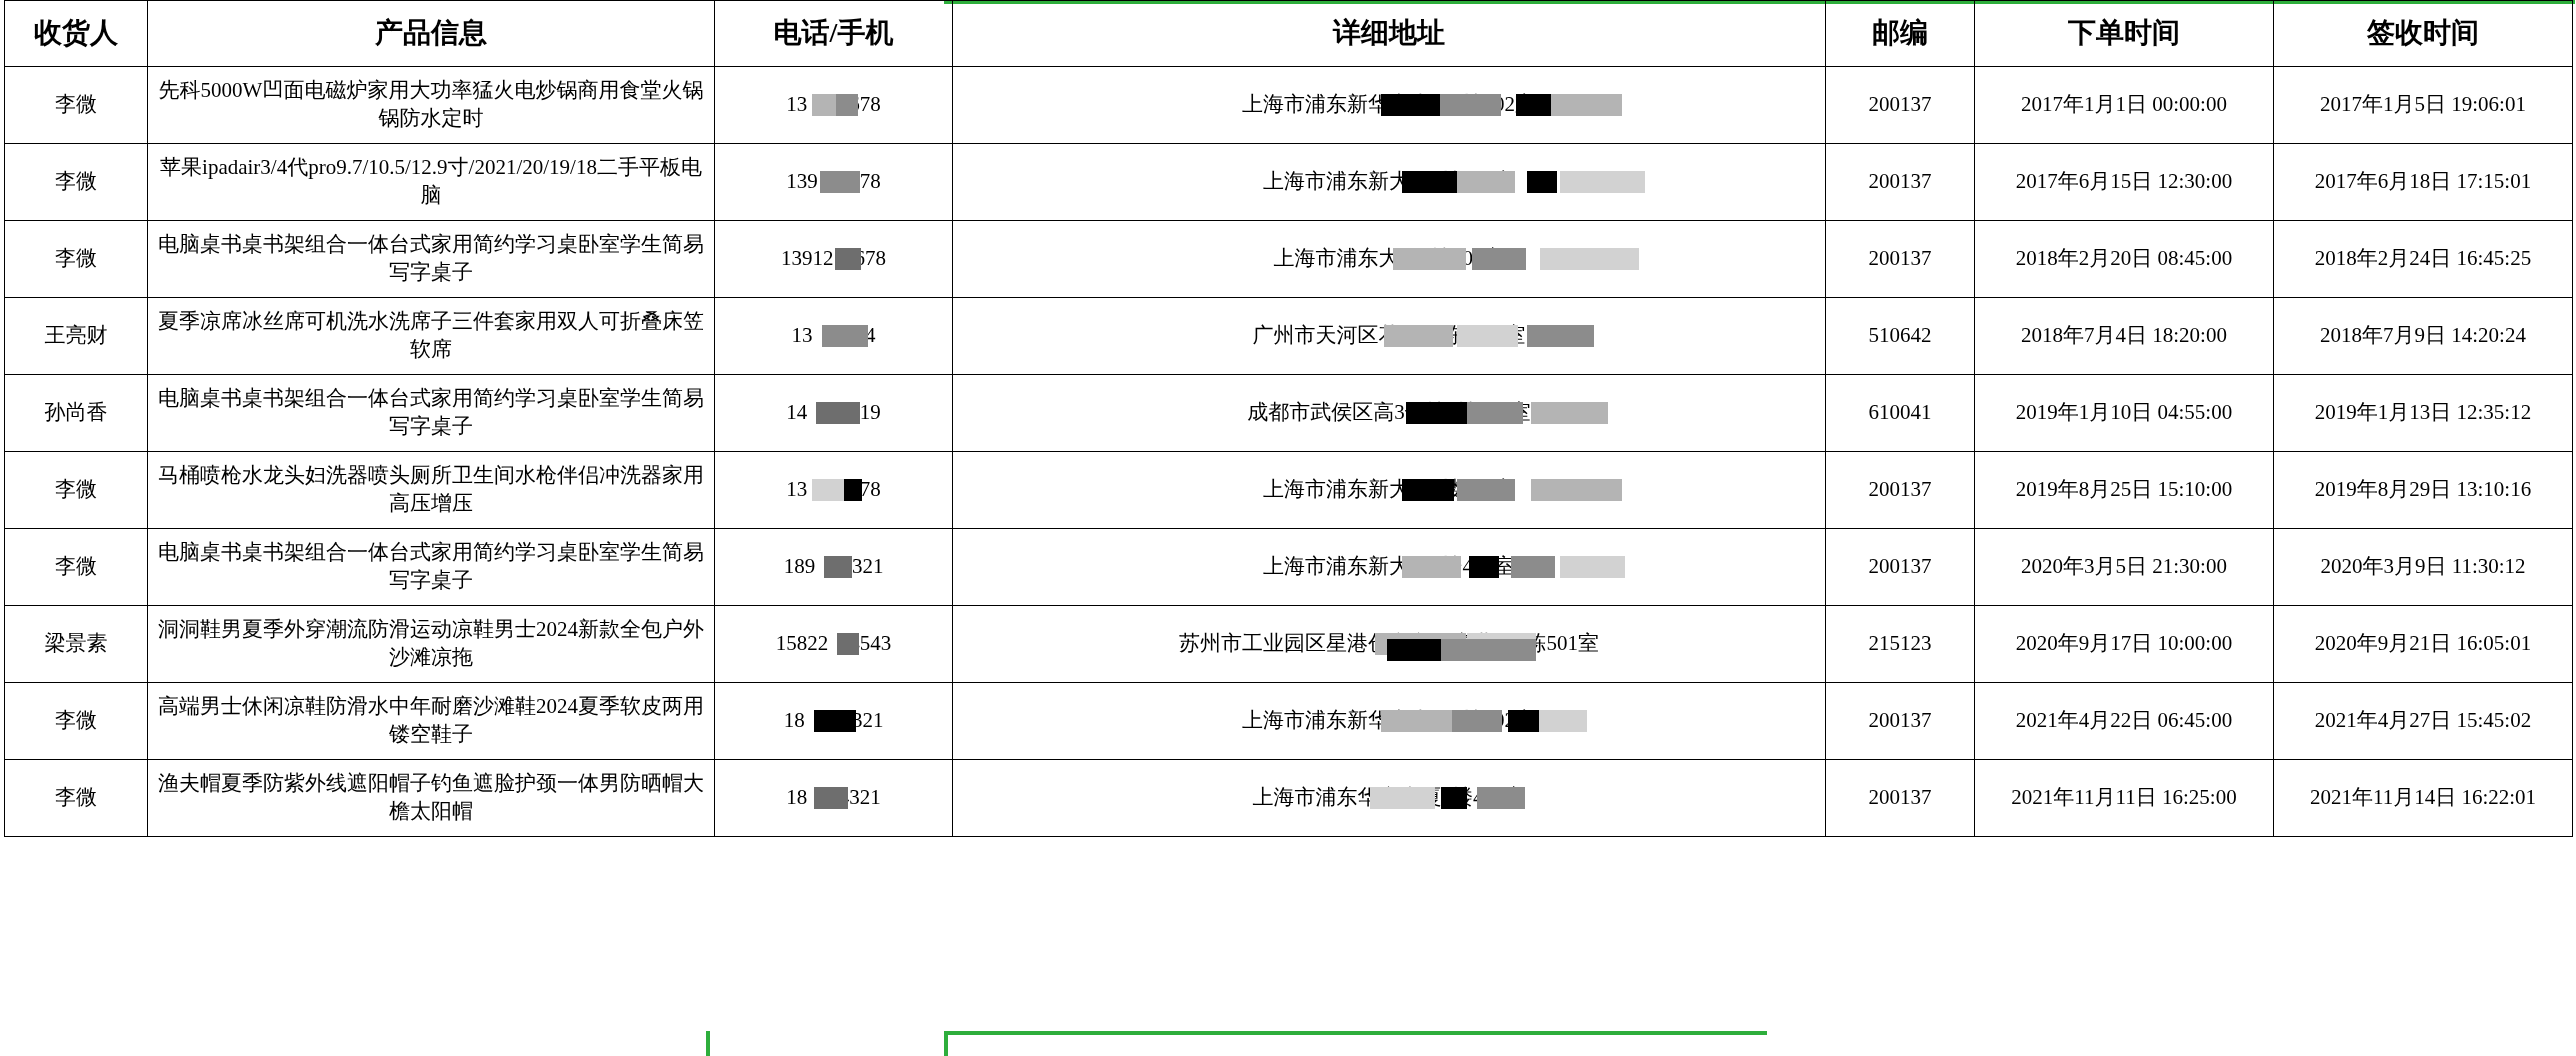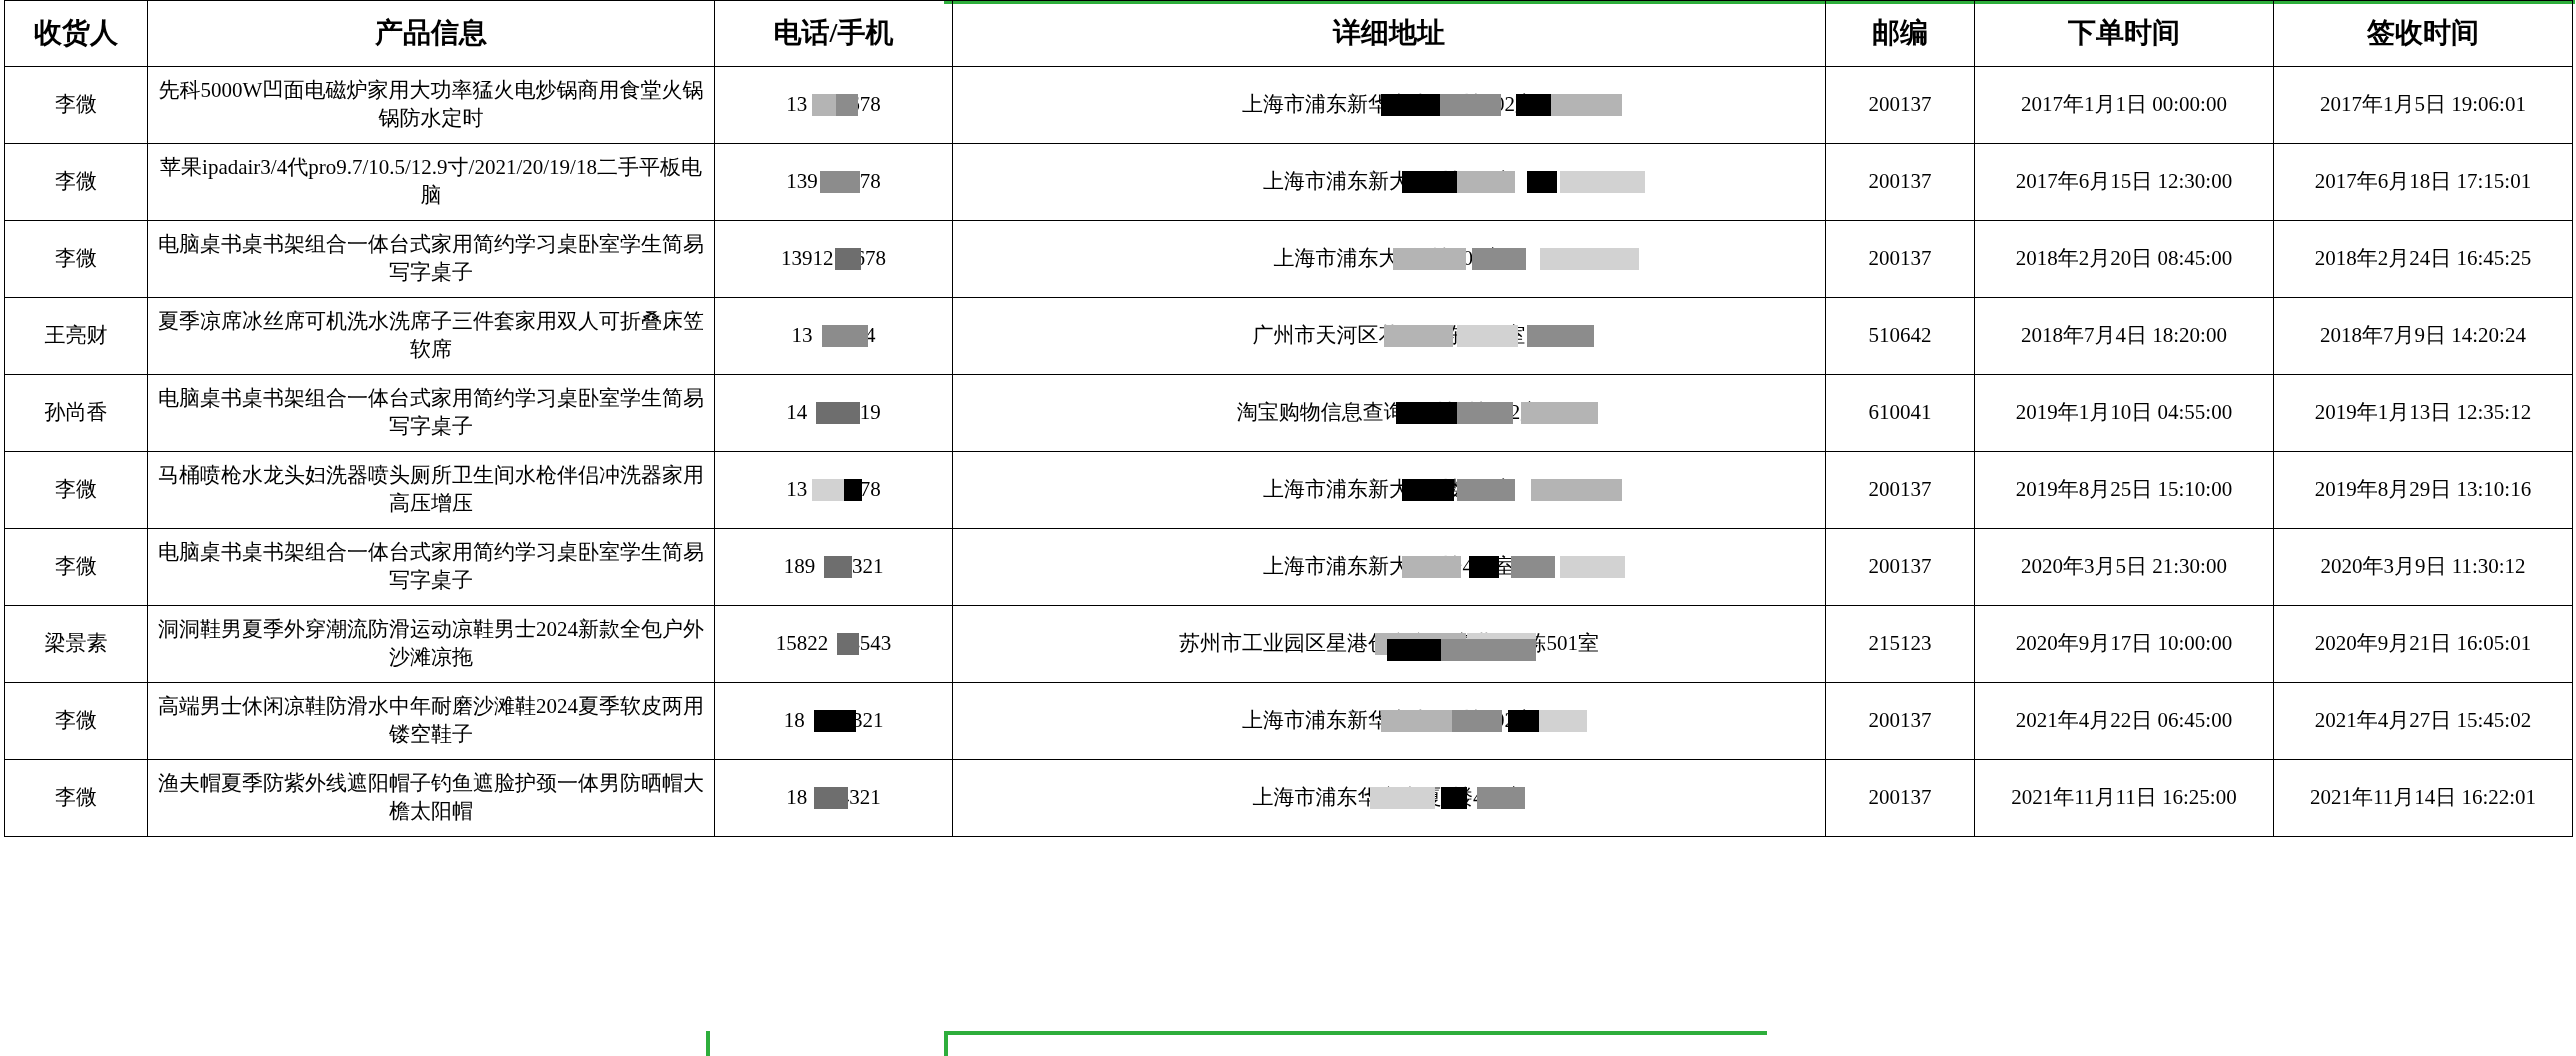--- a/index.html
+++ b/index.html
@@ -254,21 +254,21 @@
         <td class="cell-name">孙尚香</td>
         <td class="cell-prod">电脑桌书桌书架组合一体台式家用简约学习桌卧室学生简易写字桌子</td>
         <td class="cell-phone">
           <span class="phone-cell-inner">
             <span>14&nbsp;&nbsp;&nbsp;&nbsp;&nbsp;&nbsp;5419</span>
             <span class="rd gray4" style="left:30px;width:44px;"></span>
           </span>
         </td>
         <td class="cell-addr">
           <span class="addr-cell-inner">
-            <span>淘宝购物信息查询</span><span>3号楼5楼502室</span>
+            <span>成都市武侯区高</span><span>3号楼5楼502室</span>
             <span class="rd black" style="left:159px;width:61px;"></span>
             <span class="rd gray2" style="left:220px;width:56px;"></span>
             <span class="rd gray1" style="left:284px;width:77px;"></span>
           </span>
         </td>
         <td class="cell-zip">610041</td>
         <td class="cell-time">2019年1月10日 04:55:00</td>
         <td class="cell-time">2019年1月13日 12:35:12</td>
       </tr>
 

